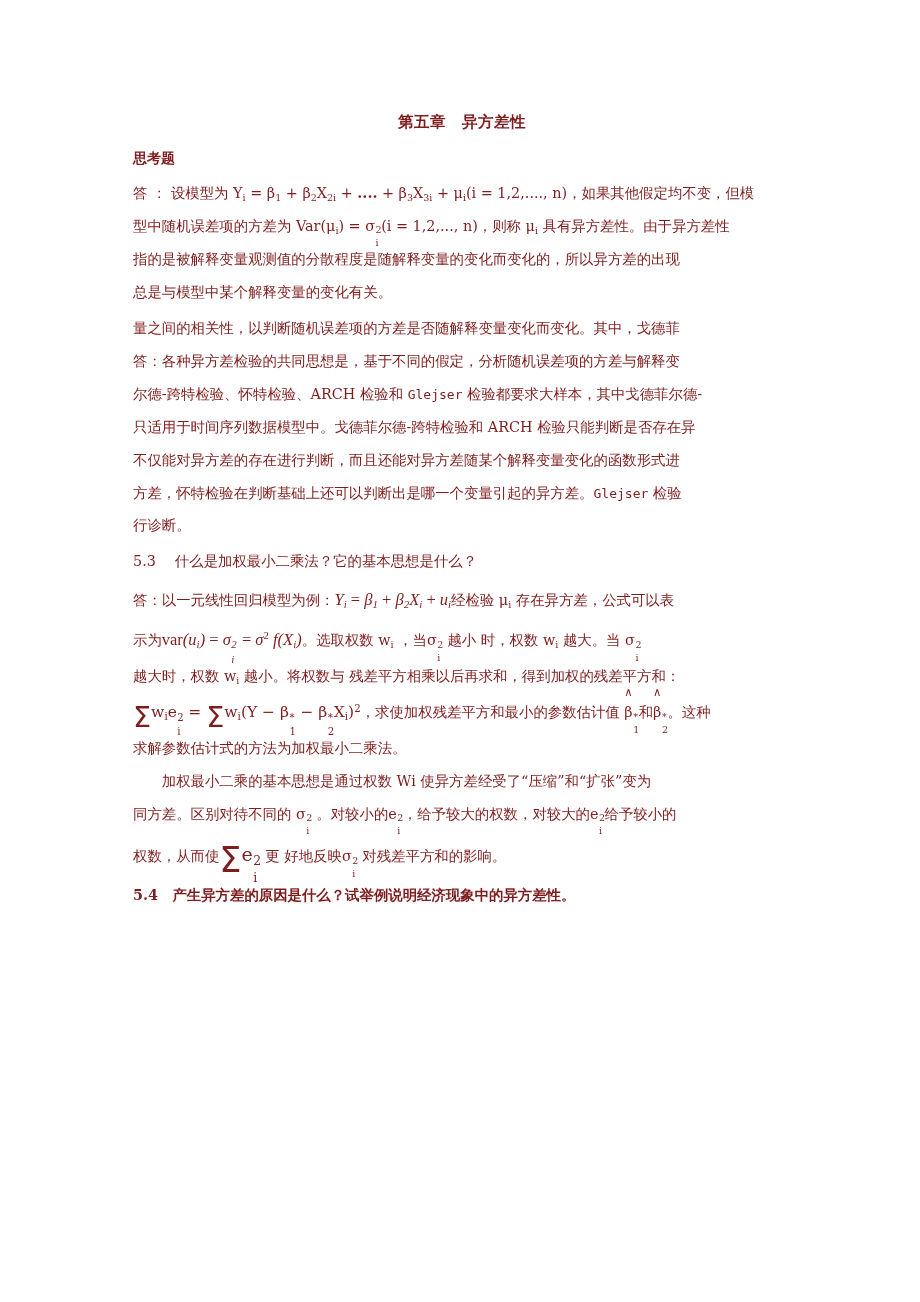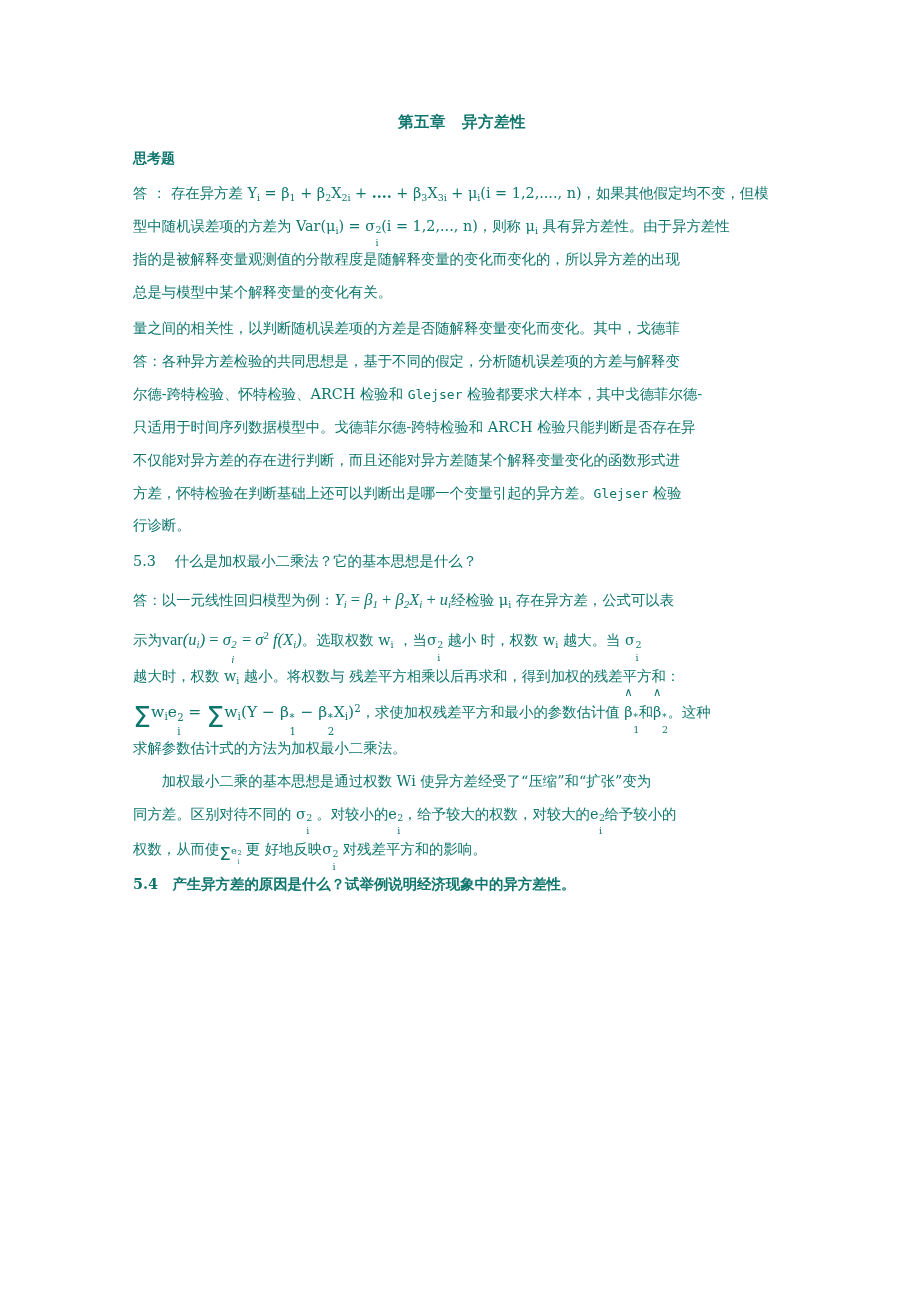--- a/index.html
+++ b/index.html
@@ -6,21 +6,21 @@
     margin: 0;
     padding: 0;
     background: #ffffff;
   }
   .page {
     position: relative;
     width: 920px;
     height: 1302px;
     background: #ffffff;
     font-family: "DejaVu Serif", "Liberation Serif", serif;
-    color: #0f766e;
+    color: #7f1d1d;
     overflow: hidden;
   }
   .content {
     position: absolute;
     left: 133px;
     top: 112px;
     width: 658px;
   }
 
   .doc-title {
@@ -132,21 +132,21 @@
 <div class="page">
   <div class="content">
 
     <div class="doc-title">第五章　异方差性</div>
 
     <div class="section-head">思考题</div>
 
 
     <div class="p-block gap-a">
       <div class="p-line">
-        <span>答 ：  存在异方差 </span><span class="mi">Y<sub>i</sub> = β<sub>1</sub> + β<sub>2</sub>X<sub>2i</sub> + <b>....</b> + β<sub>3</sub>X<sub>3i</sub> + μ<sub>i</sub>(i = 1,2,...., n)</span><span>，如果其他假定均不变，但模</span>
+        <span>答 ：  设模型为 </span><span class="mi">Y<sub>i</sub> = β<sub>1</sub> + β<sub>2</sub>X<sub>2i</sub> + <b>....</b> + β<sub>3</sub>X<sub>3i</sub> + μ<sub>i</sub>(i = 1,2,...., n)</span><span>，如果其他假定均不变，但模</span>
       </div>
       <div class="p-line">
         <span>型中随机误差项的方差为 </span><span class="mi">Var(μ<sub>i</sub>) = σ<span class="subsup"><span class="s-up">2</span><span class="s-dn">i</span></span><span class="spc"></span>(i = 1,2,..., n)</span><span>，则称 </span><span class="mi">μ<sub>i</sub></span><span> 具有异方差性。由于异方差性</span>
       </div>
       <div class="p-line">指的是被解释变量观测值的分散程度是随解释变量的变化而变化的，所以异方差的出现</div>
       <div class="p-line">总是与模型中某个解释变量的变化有关。</div>
     </div>
 
 
     <div class="p-block gap-b">
@@ -177,21 +177,21 @@
       </div>
       <div class="p-line" style="line-height:2.5;">
         <span class="mi" style="font-size:15.5px;"><span class="bigsum">Σ</span>w<sub>i</sub>e<span class="subsup"><span class="s-up">2</span><span class="s-dn">i</span></span><span class="spc"></span> = <span class="bigsum">Σ</span>w<sub>i</sub>(Y − β<span class="subsup"><span class="s-up">*</span><span class="s-dn">1</span></span><span class="spc"></span> − β<span class="subsup"><span class="s-up">*</span><span class="s-dn">2</span></span><span class="spc"></span>X<sub>i</sub>)<sup>2</sup></span><span>，求使加权残差平方和最小的参数估计值 </span><span class="mi"><span class="hatwrap"><span class="hatmark">∧</span>β</span><span class="subsup"><span class="s-up">*</span><span class="s-dn">1</span></span><span class="spc"></span></span><span>和</span><span class="mi"><span class="hatwrap"><span class="hatmark">∧</span>β</span><span class="subsup"><span class="s-up">*</span><span class="s-dn">2</span></span><span class="spc"></span></span><span>。这种</span>
       </div>
       <div class="p-line">求解参数估计式的方法为加权最小二乘法。</div>
       <div class="p-line indent2">加权最小二乘的基本思想是通过权数 Wi 使异方差经受了“压缩”和“扩张”变为</div>
       <div class="p-line">
         <span>同方差。区别对待不同的  </span><span class="mi">σ<span class="subsup"><span class="s-up">2</span><span class="s-dn">i</span></span><span class="spc"></span></span><span> 。对较小的</span><span class="mi">e<span class="subsup"><span class="s-up">2</span><span class="s-dn">i</span></span><span class="spc"></span></span><span>，给予较大的权数，对较大的</span><span class="mi">e<span class="subsup"><span class="s-up">2</span><span class="s-dn">i</span></span><span class="spc"></span></span><span>给予较小的</span>
       </div>
       <div class="p-line" style="line-height:2.5;">
-        <span>权数，从而使</span><span class="mi" style="font-size:10px;"><span class="bigsum">Σ</span>e<span class="subsup"><span class="s-up">2</span><span class="s-dn">i</span></span><span class="spc"></span></span><span> 更  好地反映</span><span class="mi">σ<span class="subsup"><span class="s-up">2</span><span class="s-dn">i</span></span><span class="spc"></span></span><span> 对残差平方和的影响。</span>
+        <span>权数，从而使</span><span class="mi" style="font-size:19px;"><span class="bigsum">Σ</span>e<span class="subsup"><span class="s-up">2</span><span class="s-dn">i</span></span><span class="spc"></span></span><span> 更  好地反映</span><span class="mi">σ<span class="subsup"><span class="s-up">2</span><span class="s-dn">i</span></span><span class="spc"></span></span><span> 对残差平方和的影响。</span>
       </div>
     </div>
 
     <div class="q-line" style="margin-top:6px;font-weight:bold;">5.4　产生异方差的原因是什么？试举例说明经济现象中的异方差性。</div>
 
 
   </div>
 </div>
 
 </body></html>

